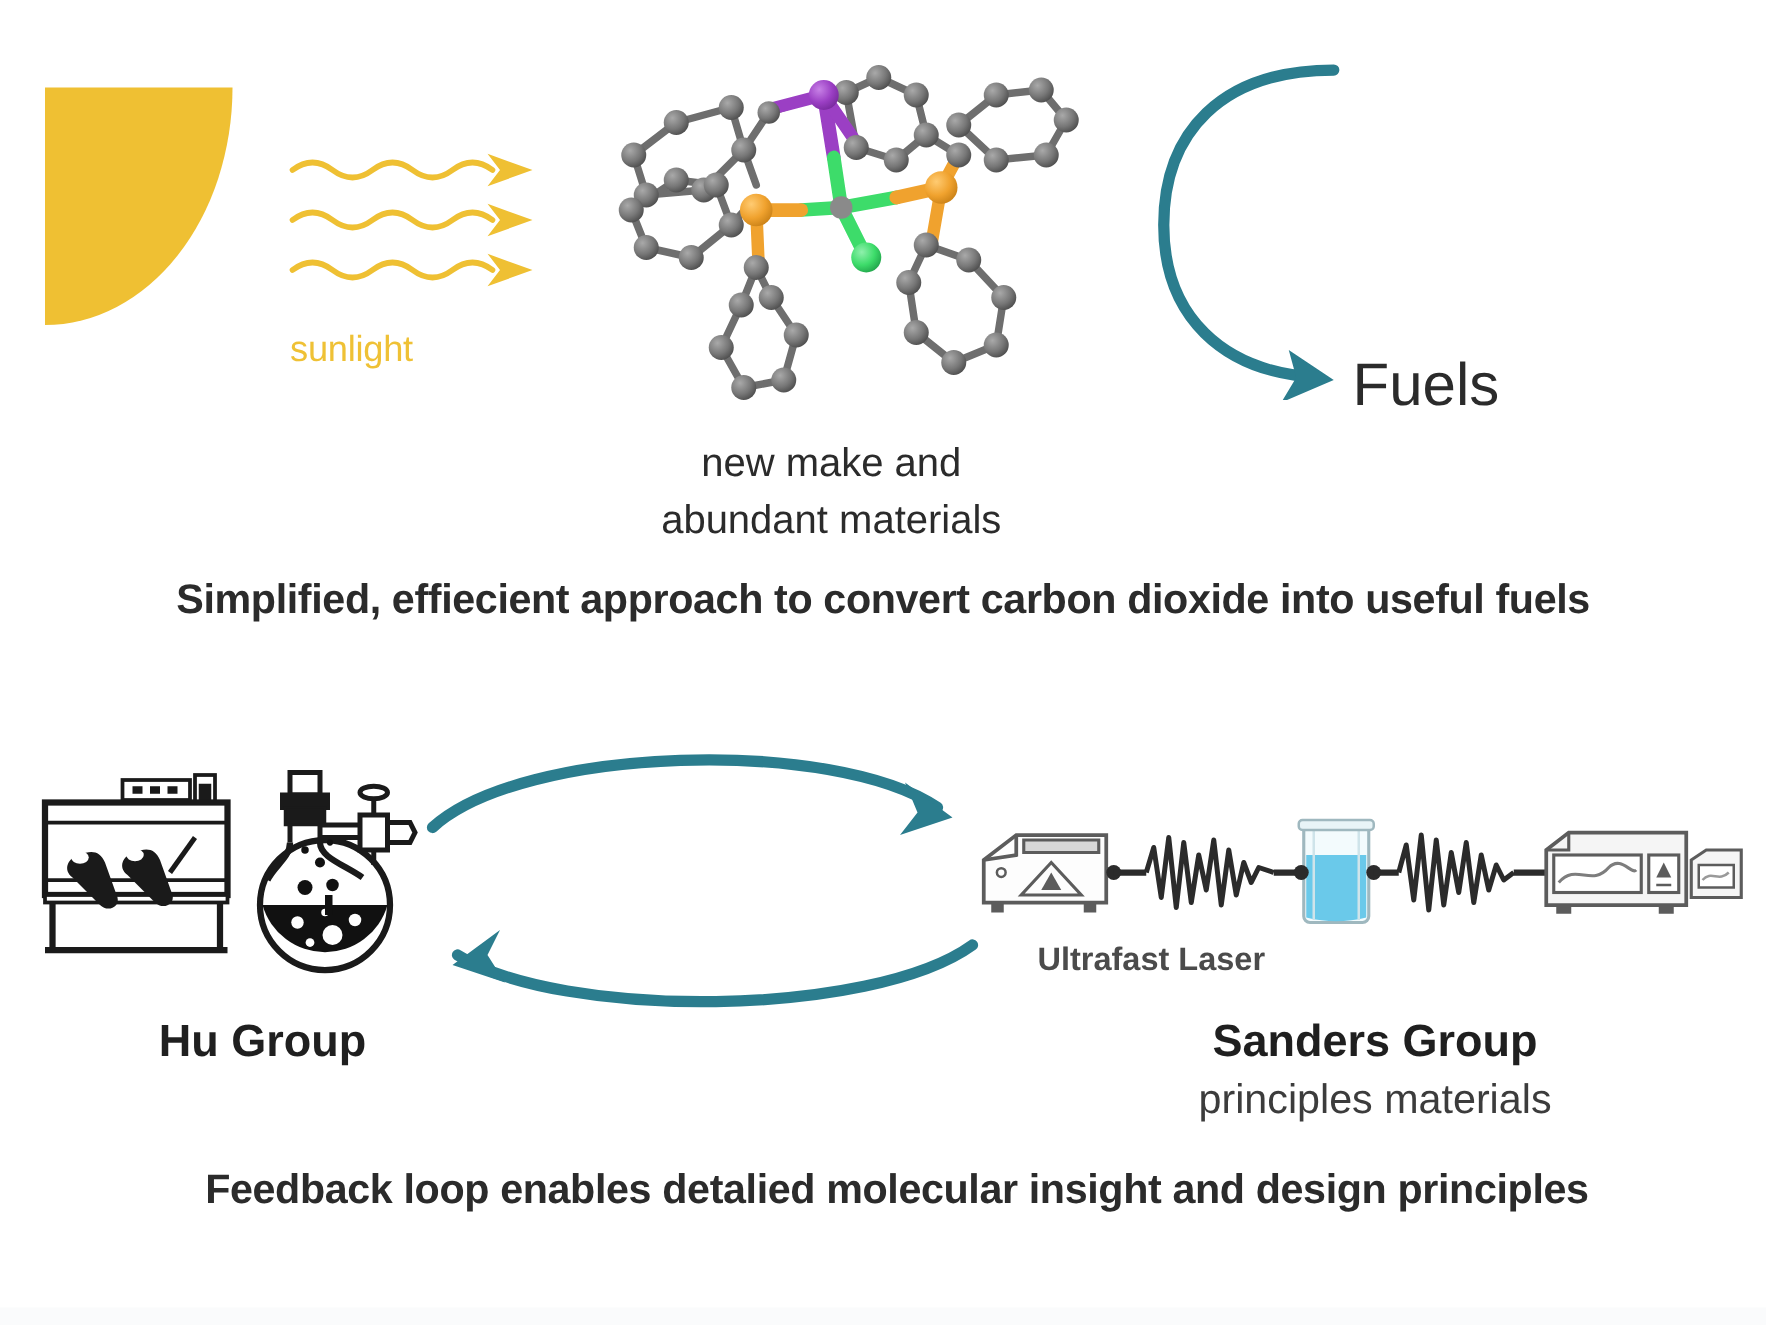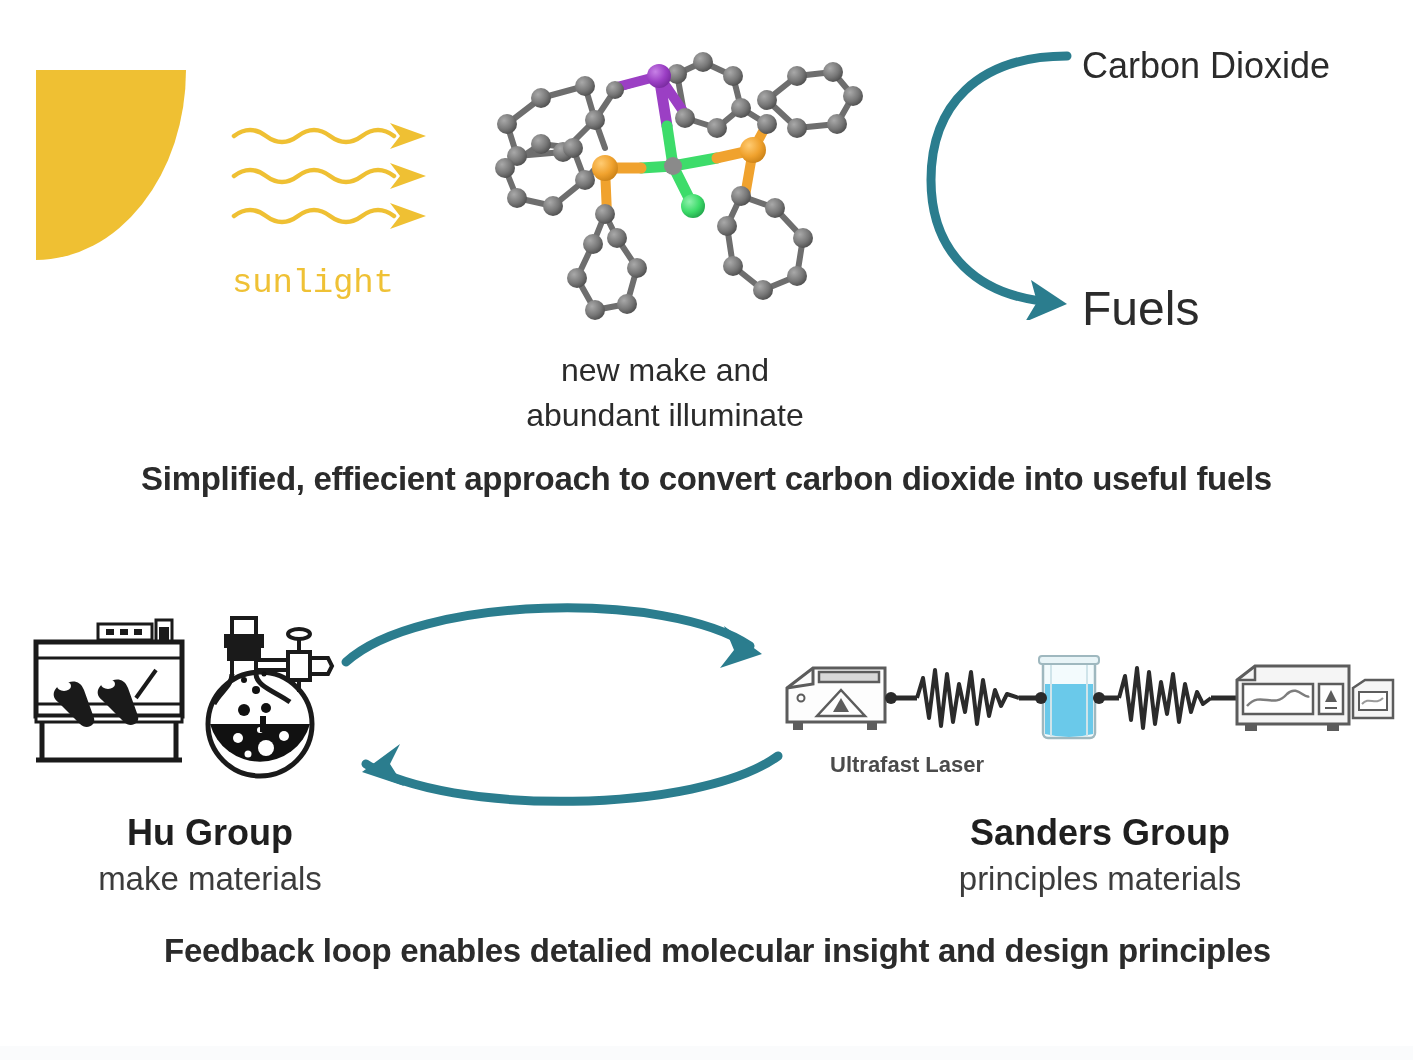--- a/index.html
+++ b/index.html
@@ -47,23 +47,23 @@
   #sunlight-rays {
     left: 230px;
     top: 118px;
     width: 220px;
     height: 120px;
   }
 
   #sunlight-label {
     left: 232px;
     top: 264px;
-    font-size: 34px;
+    font-size: 29px;
     color: #efc135;
-    font-family: Liberation Mono, monospace;
+    font-family: Liberation Sans, sans-serif;
     letter-spacing: -0.2px;
     white-space: nowrap;
   }
 
   #molecule {
     left: 445px;
     top: 28px;
     width: 440px;
     height: 310px;
   }
@@ -149,21 +149,21 @@
   #laser-setup {
     left: 775px;
     top: 650px;
     width: 620px;
     height: 100px;
   }
 
   #ultrafast-laser-label {
     left: 830px;
     top: 752px;
-    font-size: 22px;
+    font-size: 26px;
     font-weight: bold;
     color: #4b4b4b;
     white-space: nowrap;
   }
 
   #hu-group-block {
     left: 0px;
     top: 812px;
     width: 420px;
     text-align: center;
@@ -335,29 +335,28 @@
 
     <circle cx="214" cy="48" r="12" fill="url(#pball)"></circle>
     <circle cx="160" cy="140" r="13" fill="url(#oball)"></circle>
     <circle cx="308" cy="122" r="13" fill="url(#oball)"></circle>
     <circle cx="228" cy="138" r="9" fill="#8a8a8a"></circle>
     <circle cx="248" cy="178" r="12" fill="url(#gball)"></circle>
   </svg>
 
   <div class="abs" id="materials-caption">
     <div>new make and</div>
-    <div>abundant illuminate</div>
+    <div>abundant materials</div>
   </div>
 
   <svg class="abs" id="co2-arrow" viewBox="0 0 180 280">
     <path d="M152 16 C 62 16, 16 66, 16 140 C 16 212, 62 258, 140 262" fill="none" stroke="#2b7d8e" stroke-width="9" stroke-linecap="round"></path>
     <path d="M116 240 L152 264 L110 282 L122 262 Z" fill="#2b7d8e"></path>
   </svg>
 
-  <div class="abs" id="label-carbon-dioxide">Carbon Dioxide</div>
   <div class="abs" id="label-fuels">Fuels</div>
 
   <div class="abs" id="caption-top">Simplified, effiecient approach to convert carbon dioxide into useful fuels</div>
 
   <svg class="abs" id="glovebox" viewBox="0 0 182 160">
     <g stroke="#1a1a1a" fill="#ffffff">
 
       <rect x="70" y="6" width="54" height="16" stroke-width="3"></rect>
       <rect x="78" y="11" width="8" height="6" fill="#1a1a1a" stroke="none"></rect>
       <rect x="92" y="11" width="8" height="6" fill="#1a1a1a" stroke="none"></rect>
@@ -485,21 +484,20 @@
       <path d="M578 38 L590 30 L618 30 L618 68 L578 68 Z" fill="#f5f5f5" stroke="#5c5c5c" stroke-width="2.5"></path>
       <rect x="584" y="42" width="28" height="18" fill="#ffffff" stroke="#5c5c5c" stroke-width="2"></rect>
       <path d="M587 54 C 594 46, 600 56, 608 48" fill="none" stroke="#9a9a9a" stroke-width="2"></path>
     </g>
   </svg>
 
   <div class="abs" id="ultrafast-laser-label">Ultrafast Laser</div>
 
   <div class="abs" id="hu-group-block">
     <div class="group-name">Hu Group</div>
-    <div class="group-sub">make materials</div>
   </div>
 
   <div class="abs" id="sanders-group-block">
     <div class="group-name">Sanders Group</div>
     <div class="group-sub">principles materials</div>
   </div>
 
   <div class="abs" id="caption-bottom">Feedback loop enables detalied molecular insight and design principles</div>
 
   <div class="bottom-strip"></div>

